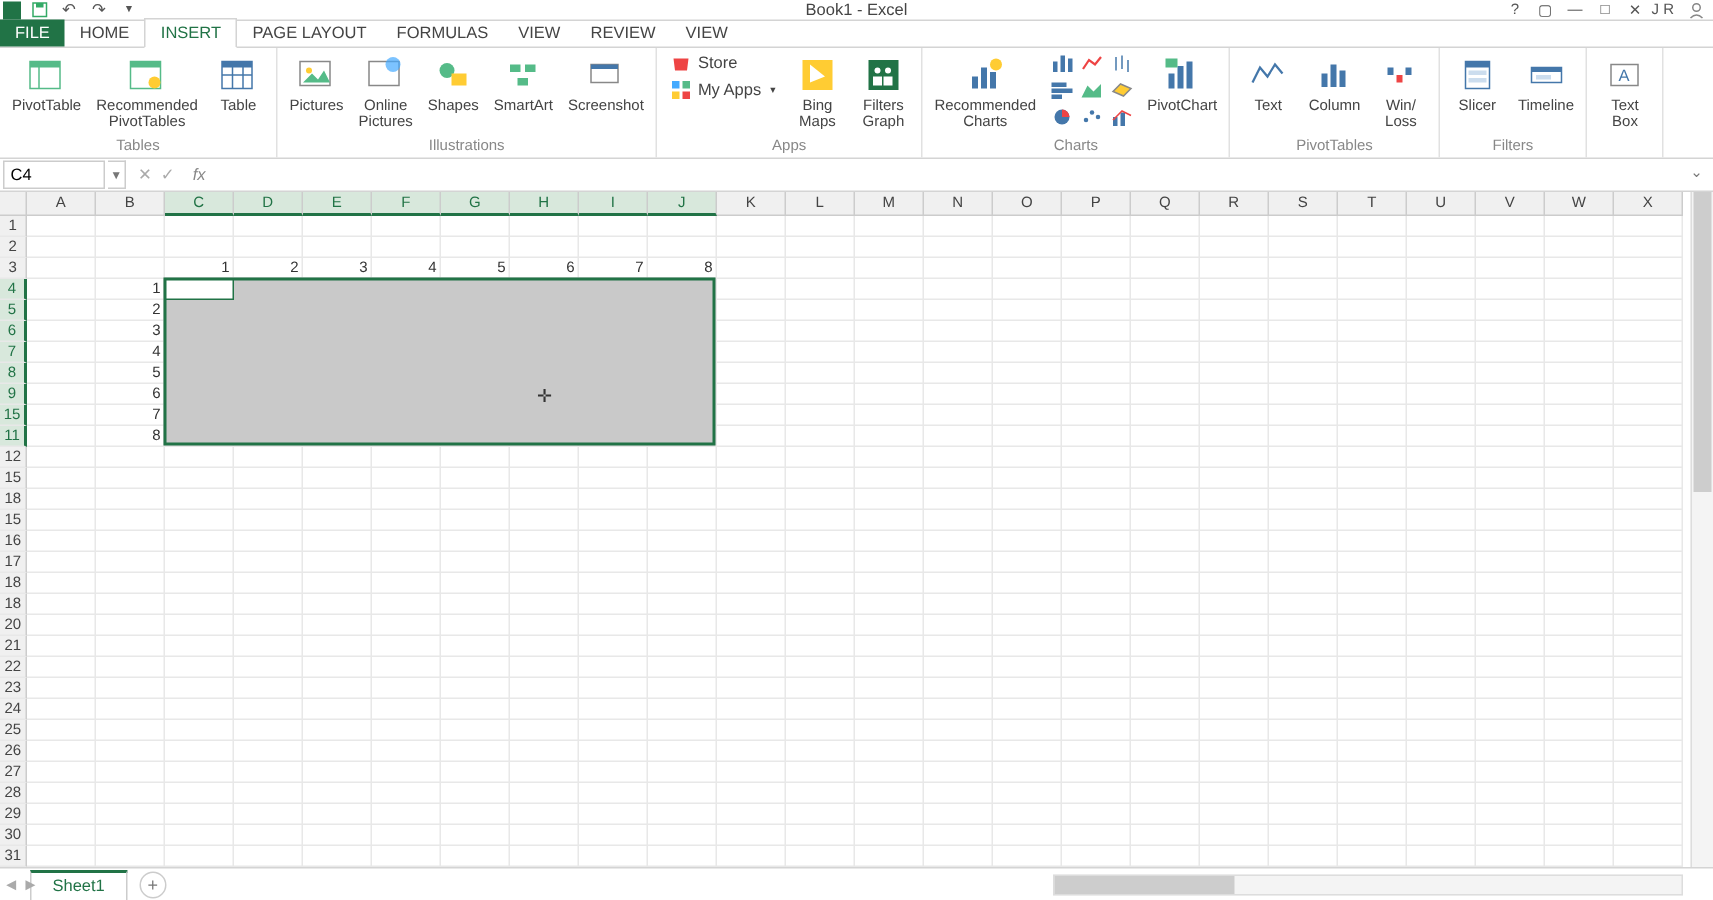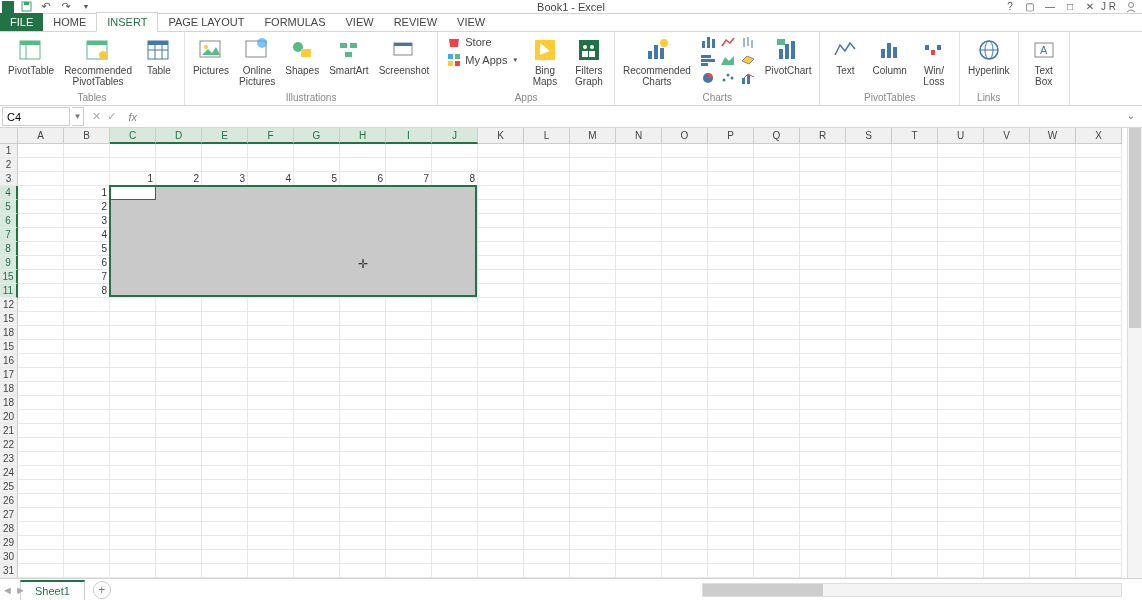--- a/index.html
+++ b/index.html
@@ -364,36 +364,47 @@
               <rect x="16" y="8" width="4" height="5" fill="#47a"></rect>
             </svg>
           </div>
           <div class="label" style="white-space:pre-line">Win/
 Loss</div>
         </div>
     </div>
     <div class="group-label">PivotTables</div>
   </div>
 
-
   <div class="group">
     <div class="group-content">
       <div class="big-btn">
           <div class="icon">
             <svg width="26" height="26">
-              <circle cx="13" cy="13" r="9" fill="none" stroke="#47a" stroke-width="1.5"></circle>
-              <ellipse cx="13" cy="13" rx="4" ry="9" fill="none" stroke="#47a"></ellipse>
-              <line x1="4" y1="13" x2="22" y2="13" stroke="#47a"></line>
-            </svg>
-          </div>
-          <div class="label">Hyperlink</div>
+              <rect x="5" y="4" width="16" height="18" fill="#fff" stroke="#47a"></rect>
+              <rect x="5" y="4" width="16" height="4" fill="#47a"></rect>
+              <rect x="7" y="10" width="12" height="3" fill="#cde"></rect>
+              <rect x="7" y="15" width="12" height="3" fill="#cde"></rect>
+            </svg>
+          </div>
+          <div class="label">Slicer</div>
+        </div>
+      <div class="big-btn">
+          <div class="icon">
+            <svg width="26" height="26">
+              <rect x="3" y="8" width="20" height="10" fill="#fff" stroke="#47a"></rect>
+              <rect x="3" y="8" width="20" height="3" fill="#47a"></rect>
+              <rect x="6" y="13" width="10" height="3" fill="#cde"></rect>
+            </svg>
+          </div>
+          <div class="label">Timeline</div>
         </div>
     </div>
-    <div class="group-label">Links</div>
+    <div class="group-label">Filters</div>
   </div>
+
 
   <div class="group">
     <div class="group-content">
       <div class="big-btn">
           <div class="icon">
             <svg width="26" height="26">
               <rect x="4" y="6" width="18" height="14" fill="#fff" stroke="#888"></rect>
               <text x="9" y="17" font-size="11" fill="#47a">A</text>
             </svg>
           </div>

